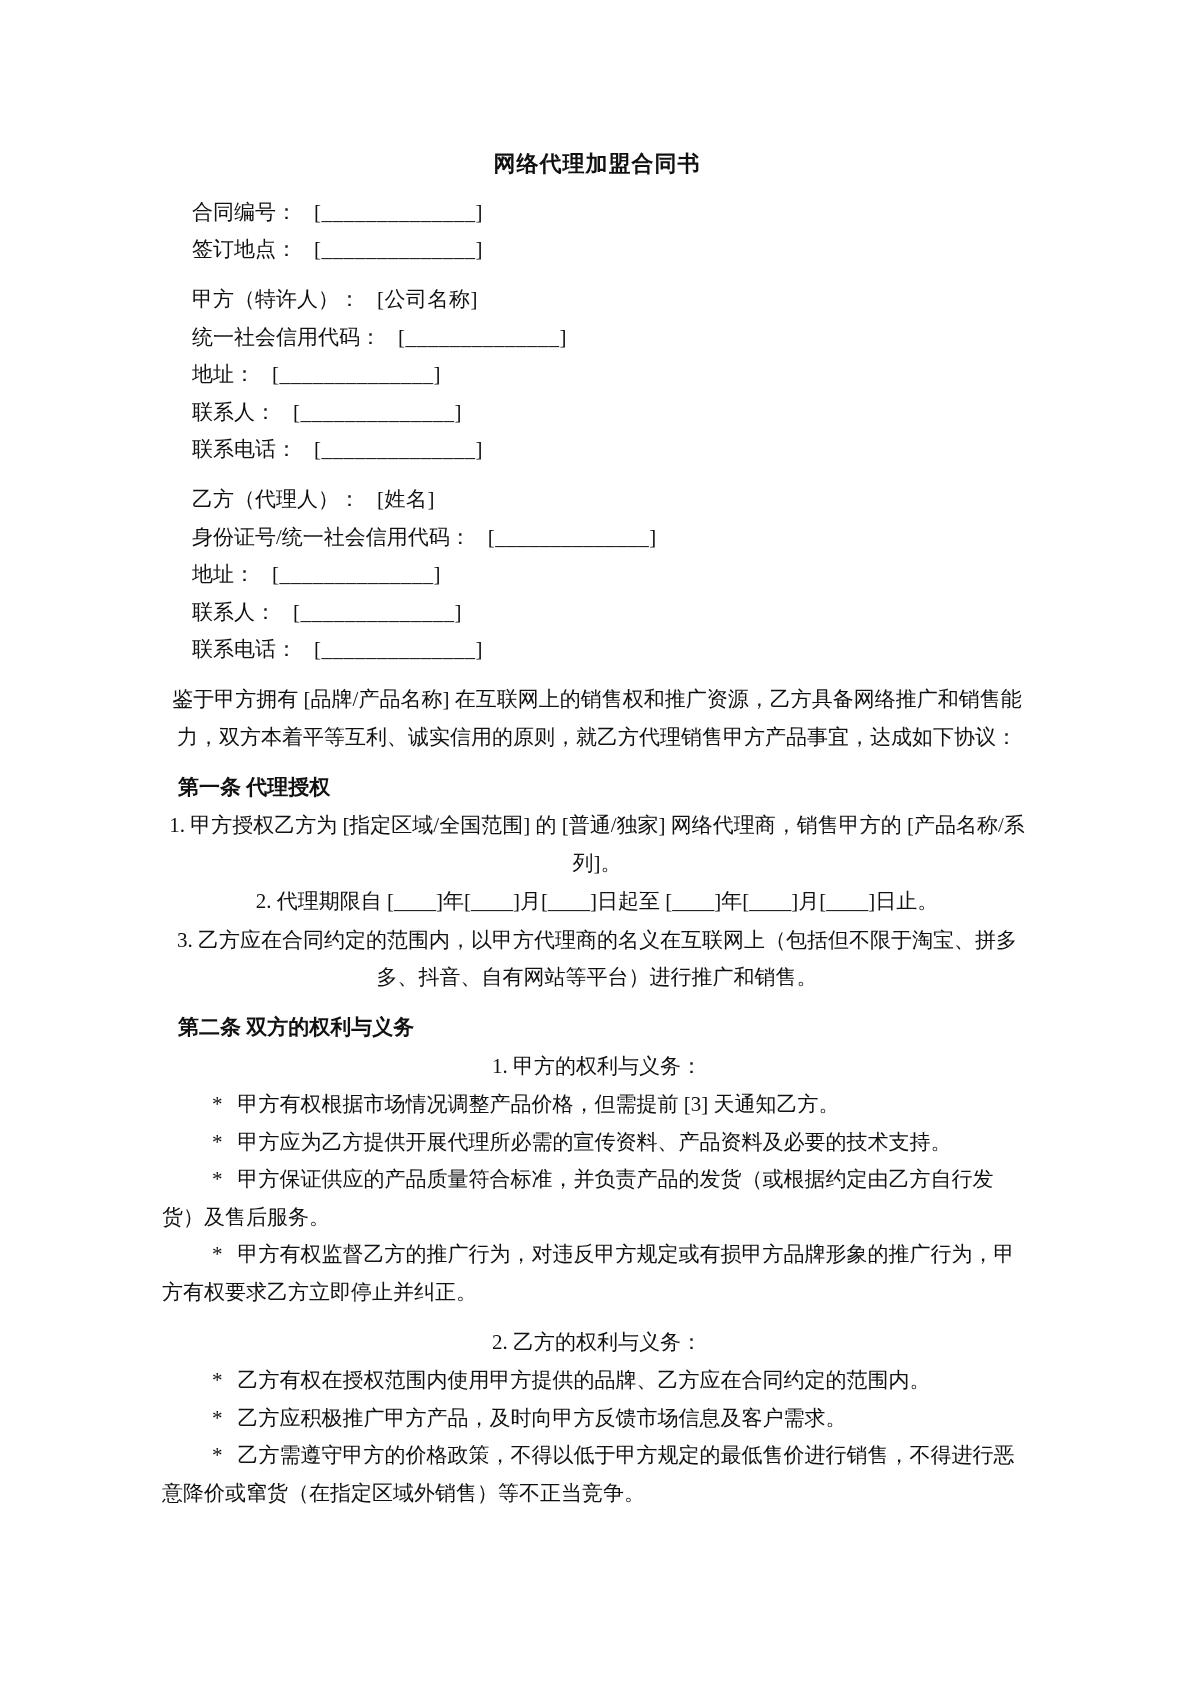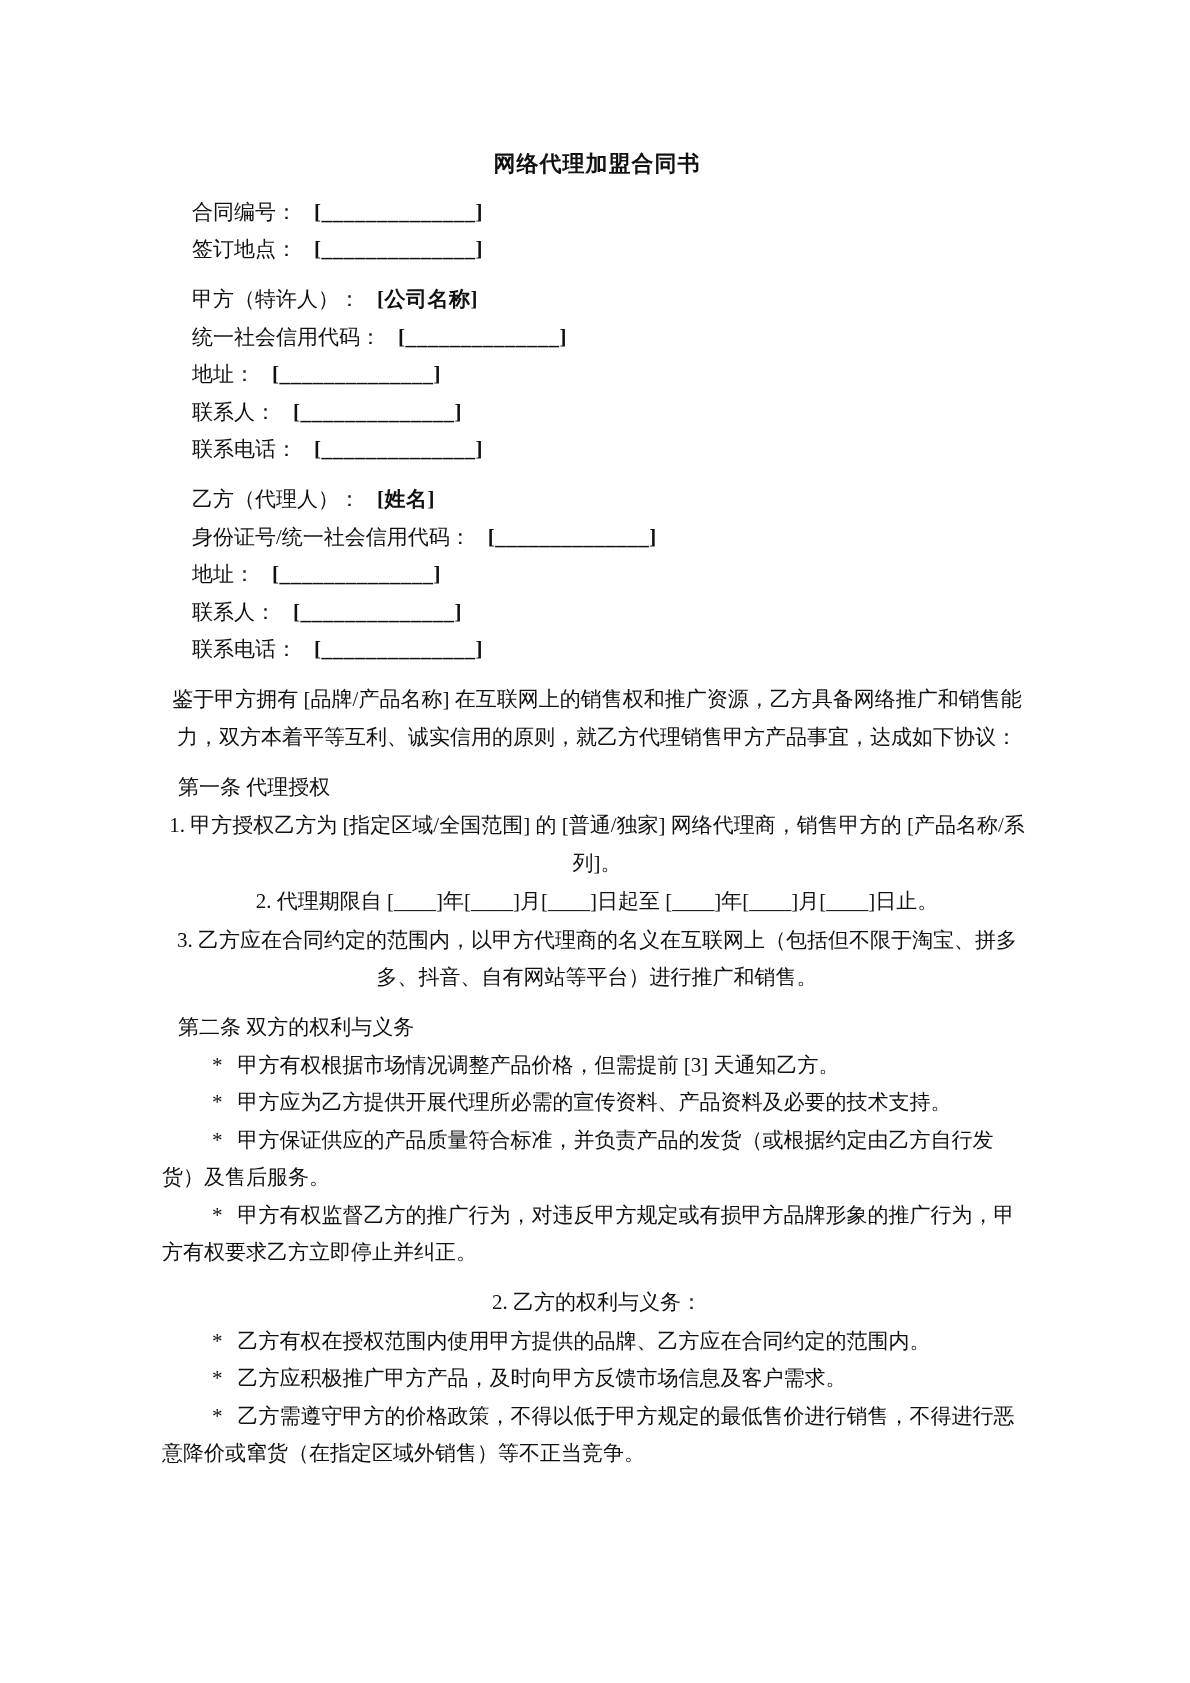--- a/index.html
+++ b/index.html
@@ -25,23 +25,23 @@
   .doc-title {
     text-align: center;
     font-size: 22px;
     margin: 0 0 11px 0;
     letter-spacing: 1px;
   }
   .block { margin: 0; }
   .block + .block { margin-top: 12.5px; }
   .kv-line { white-space: nowrap; }
   .kv-line .field-label { padding-left: 30px; }
-  .kv-line .field-value { margin-left: 17px; letter-spacing: 0.5px; font-weight: bold; }
+  .kv-line .field-value { margin-left: 17px; letter-spacing: 0.5px; }
   .para { margin: 1px; text-align: center; }
-  .article-heading { padding-left: 16px; }
+  .article-heading { padding-left: 16px; font-weight: bold; }
   .bullet { text-indent: 50px; margin: 0; }
   .bullet .bullet-marker { margin-right: 15px; }
 </style>
 </head>
 <body>
 
 <div class="page">
 
   <h1 class="doc-title">网络代理加盟合同书</h1>
 
@@ -96,20 +96,21 @@
 
   <div class="block">
     <div class="article-heading">第一条 代理授权</div>
     <p class="para">1. 甲方授权乙方为 [指定区域/全国范围] 的 [普通/独家] 网络代理商，销售甲方的 [产品名称/系列]。</p>
     <p class="para">2. 代理期限自 [____]年[____]月[____]日起至 [____]年[____]月[____]日止。</p>
     <p class="para">3. 乙方应在合同约定的范围内，以甲方代理商的名义在互联网上（包括但不限于淘宝、拼多多、抖音、自有网站等平台）进行推广和销售。</p>
   </div>
 
   <div class="block">
     <div class="article-heading">第二条 双方的权利与义务</div>
+    <div class="para">1. 甲方的权利与义务：</div>
     <p class="bullet"><span class="bullet-marker">*</span><span>甲方有权根据市场情况调整产品价格，但需提前 [3] 天通知乙方。</span></p>
     <p class="bullet"><span class="bullet-marker">*</span><span>甲方应为乙方提供开展代理所必需的宣传资料、产品资料及必要的技术支持。</span></p>
     <p class="bullet"><span class="bullet-marker">*</span><span>甲方保证供应的产品质量符合标准，并负责产品的发货（或根据约定由乙方自行发货）及售后服务。</span></p>
     <p class="bullet"><span class="bullet-marker">*</span><span>甲方有权监督乙方的推广行为，对违反甲方规定或有损甲方品牌形象的推广行为，甲方有权要求乙方立即停止并纠正。</span></p>
   </div>
 
   <div class="block">
     <div class="para">2. 乙方的权利与义务：</div>
     <p class="bullet"><span class="bullet-marker">*</span><span>乙方有权在授权范围内使用甲方提供的品牌、乙方应在合同约定的范围内。</span></p>
     <p class="bullet"><span class="bullet-marker">*</span><span>乙方应积极推广甲方产品，及时向甲方反馈市场信息及客户需求。</span></p>

